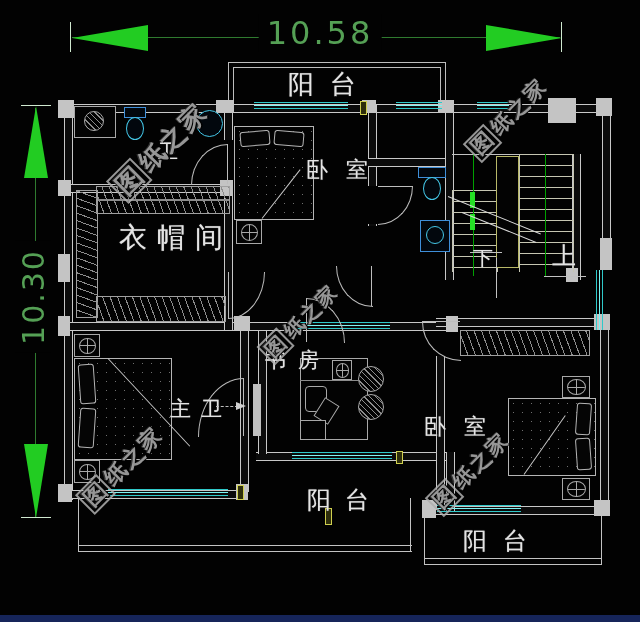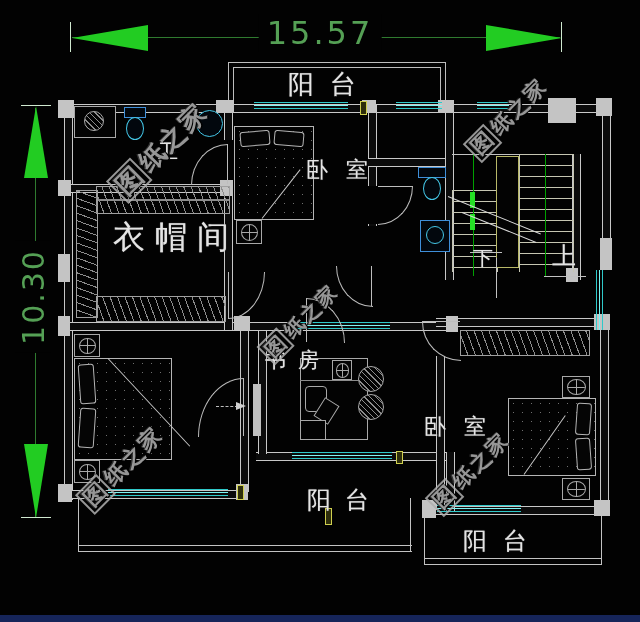--- a/index.html
+++ b/index.html
@@ -57,21 +57,21 @@
 </head>
 <body>
 
 <div id="canvas">
 
   <div class="dim-line" style="left:72px;top:37px;width:488px;height:1px;"></div>
   <div class="arrow" style="left:72px;top:25px;border-right:76px solid #22cc22;border-top:13px solid transparent;border-bottom:13px solid transparent;"></div>
   <div class="arrow" style="left:486px;top:25px;border-left:76px solid #22cc22;border-top:13px solid transparent;border-bottom:13px solid transparent;"></div>
   <div class="tick" style="left:70px;top:22px;width:1px;height:30px;"></div>
   <div class="tick" style="left:561px;top:22px;width:1px;height:30px;"></div>
-  <div class="dim-text" style="left:320px;top:33px;font-size:32px;letter-spacing:3px;">15.57</div>
+  <div class="dim-text" style="left:320px;top:33px;font-size:32px;letter-spacing:3px;">10.58</div>
 
   <div class="dim-line" style="left:35px;top:108px;width:1px;height:410px;"></div>
   <div class="arrow" style="left:24px;top:106px;border-bottom:72px solid #22cc22;border-left:12px solid transparent;border-right:12px solid transparent;"></div>
   <div class="arrow" style="left:24px;top:444px;border-top:74px solid #22cc22;border-left:12px solid transparent;border-right:12px solid transparent;"></div>
   <div class="tick" style="left:21px;top:105px;width:30px;height:1px;"></div>
   <div class="tick" style="left:21px;top:517px;width:30px;height:1px;"></div>
   <div class="dim-text" style="left:33px;top:297px;font-size:30px;letter-spacing:2px;transform:translate(-50%,-50%) rotate(-90deg);">10.30</div>
 
   <div class="abs" style="left:228px;top:62px;width:216px;height:46px;border:1px solid #bdbdbd;"></div>
   <div class="abs" style="left:233px;top:67px;width:206px;height:38px;border:1px solid #bdbdbd;"></div>
@@ -227,21 +227,22 @@
   <div class="fixt fixt-round" style="left:196px;top:110px;width:25px;height:25px;border-color:#45c8e8;"></div>
 
   <div class="fixt" style="left:418px;top:167px;width:26px;height:9px;"></div>
   <div class="fixt fixt-round" style="left:423px;top:177px;width:16px;height:21px;border-color:#45c8e8;"></div>
   <div class="fixt" style="left:420px;top:220px;width:28px;height:30px;"></div>
   <div class="fixt fixt-round" style="left:426px;top:226px;width:16px;height:16px;border-color:#45c8e8;"></div>
 
   <div class="room-label" style="left:330px;top:84px;font-size:26px;letter-spacing:16px;">阳台</div>
   <div class="room-label" style="left:168px;top:151px;font-size:20px;">卫</div>
   <div class="room-label" style="left:346px;top:170px;font-size:22px;letter-spacing:18px;">卧室</div>
-  <div class="room-label" style="left:176px;top:238px;font-size:32px;letter-spacing:10px;">衣帽间</div>
+  <div class="room-label" style="left:176px;top:238px;font-size:28px;letter-spacing:10px;">衣帽间</div>
+  <div class="room-label" style="left:201px;top:409px;font-size:21px;letter-spacing:10px;">主卫</div>
   <div class="abs" style="left:216px;top:406px;width:22px;height:0;border-top:1px dashed #bdbdbd;"></div>
   <div class="arrow" style="left:236px;top:402px;border-left:10px solid #cfcfcf;border-top:4px solid transparent;border-bottom:4px solid transparent;"></div>
   <div class="room-label" style="left:298px;top:360px;font-size:21px;letter-spacing:12px;">书房</div>
   <div class="room-label" style="left:464px;top:427px;font-size:22px;letter-spacing:18px;">卧室</div>
   <div class="room-label" style="left:345px;top:500px;font-size:24px;letter-spacing:14px;">阳台</div>
   <div class="room-label" style="left:503px;top:541px;font-size:24px;letter-spacing:16px;">阳台</div>
 
   <div class="stamp" style="left:160px;top:150px;font-size:26px;">
     <span class="stamp-box">图</span>
     <span class="stamp-text">纸之家</span>

